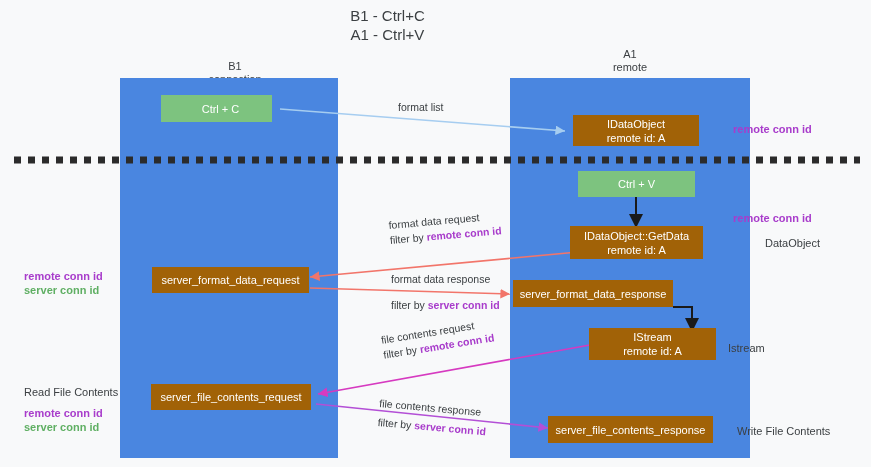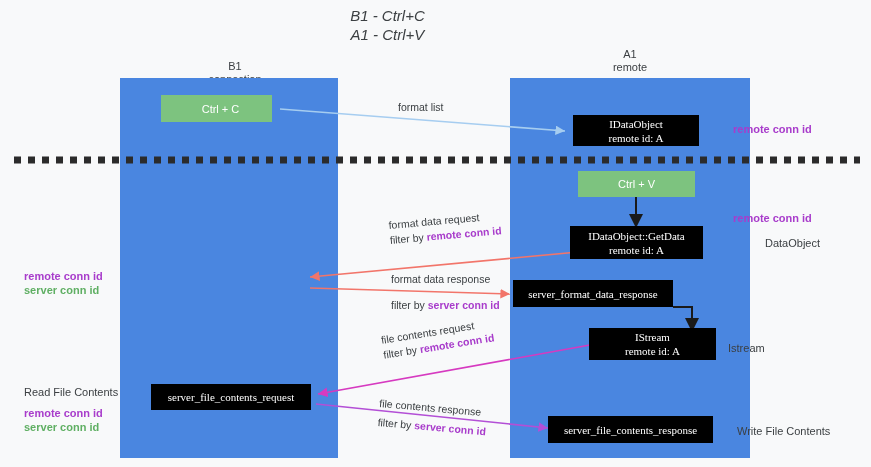--- a/index.html
+++ b/index.html
@@ -26,21 +26,20 @@
 
   
   .title {
     width: 775px;
     top: 6px;
     text-align: center;
     font-size: 15px;
     line-height: 19px;
     color: #3c4043;
     white-space: pre-line;
-    font-style: italic;
   }
 
   
   .col-head {
     text-align: center;
     font-size: 11px;
     line-height: 13px;
     color: #3c4043;
     white-space: pre-line;
   }
@@ -57,21 +56,21 @@
     flex-direction: column;
     align-items: center;
     justify-content: center;
     color: #ffffff;
     font-size: 11px;
     line-height: 14px;
     text-align: center;
     white-space: pre-line;
   }
   .box.green { background: #7dc37f; }
-  .box.orange { background: #000000; font-family: Liberation Serif, serif; }
+  .box.orange { background: #a16207; }
 
   
   .side-label {
     font-size: 11px;
     line-height: 14px;
     white-space: pre-line;
   }
   .purple { color: #a83ccb; font-weight: bold; }
   .green-t { color: #5faf63; font-weight: bold; }
   .plain { color: #3c4043; }
@@ -148,20 +147,21 @@
   <div class="abs box green" style="left:161px; top:95px; width:111px; height:27px;padding-left:8px;">Ctrl + C</div>
 
   <div class="abs box orange" style="left:573px; top:115px; width:126px; height:31px;">IDataObject
 remote id: A</div>
 
   <div class="abs box green" style="left:578px; top:171px; width:117px; height:26px;">Ctrl + V</div>
 
   <div class="abs box orange" style="left:570px; top:226px; width:133px; height:33px;">IDataObject::GetData
 remote id: A</div>
 
+  <div class="abs box orange" style="left:152px; top:267px; width:157px; height:26px;">server_format_data_request</div>
 
   <div class="abs box orange" style="left:513px; top:280px; width:160px; height:27px;">server_format_data_response</div>
 
   <div class="abs box orange" style="left:589px; top:328px; width:127px; height:32px;">IStream
 remote id: A</div>
 
   <div class="abs box orange" style="left:548px; top:416px; width:165px; height:27px;">server_file_contents_response</div>
 
   <div class="abs box orange" style="left:151px; top:384px; width:160px; height:26px;">server_file_contents_request</div>
 

